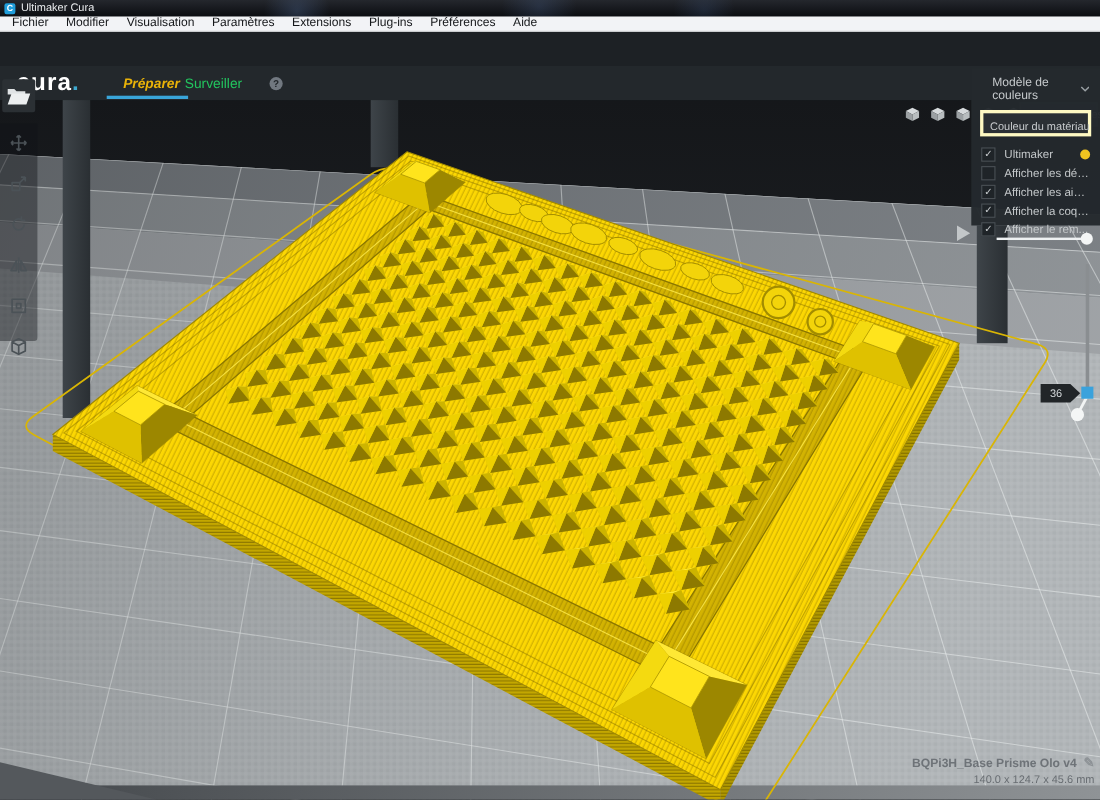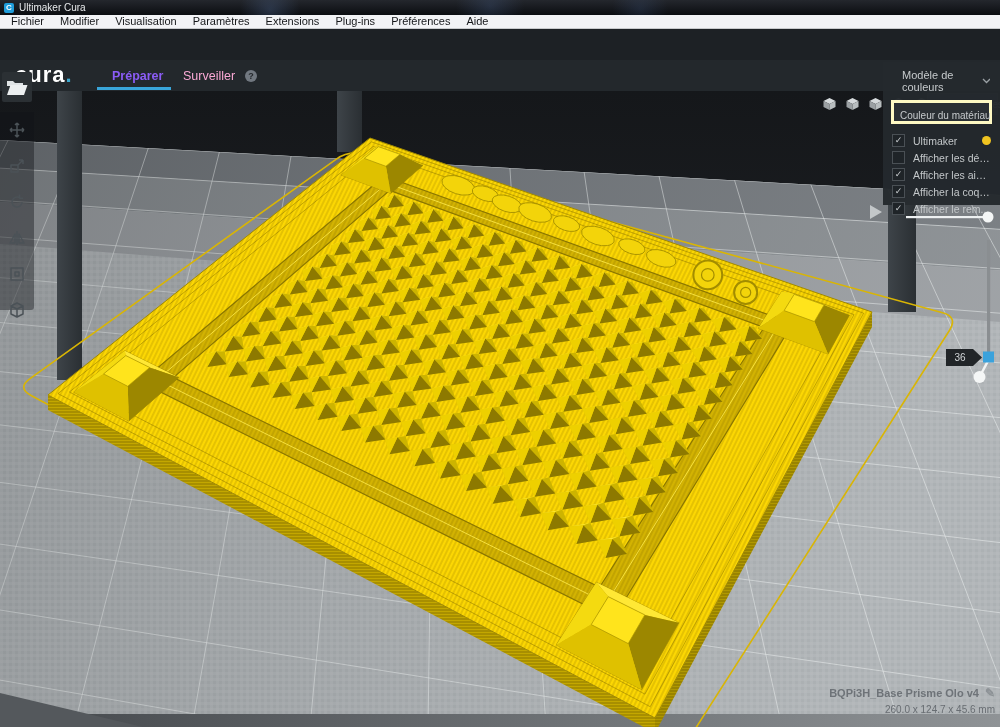--- a/index.html
+++ b/index.html
@@ -18,23 +18,23 @@
   
   .menubar{position:absolute;top:15px;left:0;right:0;height:14px;background:#f2f3f6;
     border-bottom:1px solid #c8cacd;display:flex;align-items:center;padding-left:3px;box-sizing:border-box;}
   .menubar span{font-size:11px;color:#15171a;padding:0 8px;line-height:13px;cursor:default;}
   
   .header{position:absolute;top:29px;left:0;right:0;height:31px;background:#23282c;margin-top:31px;}
   .logo{position:absolute;left:15px;top:2px;font-size:22px;font-weight:bold;color:#fff;
     letter-spacing:1px;}
   .logo .dot{color:#3da8cf;}
   .tab{position:absolute;top:9px;font-size:12.5px;}
-  .tab-prepare{left:112px;color:#8b5cf6;font-weight:bold;}
+  .tab-prepare{left:112px;color:#eab308;font-weight:bold;font-style:italic;}
   .tab-underline{position:absolute;left:97px;top:27px;width:74px;height:3px;background:#39a5d9;}
-  .tab-monitor{left:183px;color:#f9a8d4;}
+  .tab-monitor{left:168px;color:#22c55e;}
   .info-badge{position:absolute;left:245px;top:10px;width:12px;height:12px;border-radius:50%;
     background:#717880;color:#23282c;font-size:9px;font-weight:bold;text-align:center;line-height:12px;}
   .view-icons{position:absolute;left:822px;top:37px;display:flex;gap:8px;}
   .view-mode{position:absolute;left:927px;top:33px;width:71px;height:22px;background:#2f353a;
     border:1px solid #3d4348;box-sizing:border-box;display:flex;align-items:center;
     justify-content:space-between;padding:0 5px 0 6px;}
   .view-mode span{font-size:10px;color:#c9cdcf;white-space:nowrap;letter-spacing:-0.2px;}
   
   .vopanel{position:absolute;left:883px;top:62px;width:117px;height:143px;
     background:rgba(36,41,45,.97);box-sizing:border-box;padding-top:7px;}
@@ -1443,16 +1443,16 @@
     <rect x="127" y="40" width="3.2" height="117" fill="#8a8e91"></rect>
     <line x1="128.5" y1="160" x2="120" y2="176" stroke="#f2f4f4" stroke-width="2.5"></line>
     <path d="M86,149 H113 L122,157.5 L113,166 H86 Z" fill="#212528"></path>
     <text x="100" y="161" text-anchor="middle">36</text>
     <rect x="123" y="151.5" width="11" height="11" fill="#3aa2dc"></rect>
     <circle cx="119.5" cy="177" r="6" fill="#f4f6f6"></circle>
   </svg>
 
   <div class="jobinfo">
     <div class="job-name"><span>BQPi3H_Base Prisme Olo v4</span><span class="pencil">✎</span></div>
-    <div class="job-dims">260.0 x 124.7 x 45.6 mm</div>
+    <div class="job-dims">140.0 x 124.7 x 45.6 mm</div>
   </div>
 
 </div>
 
 </body></html>

